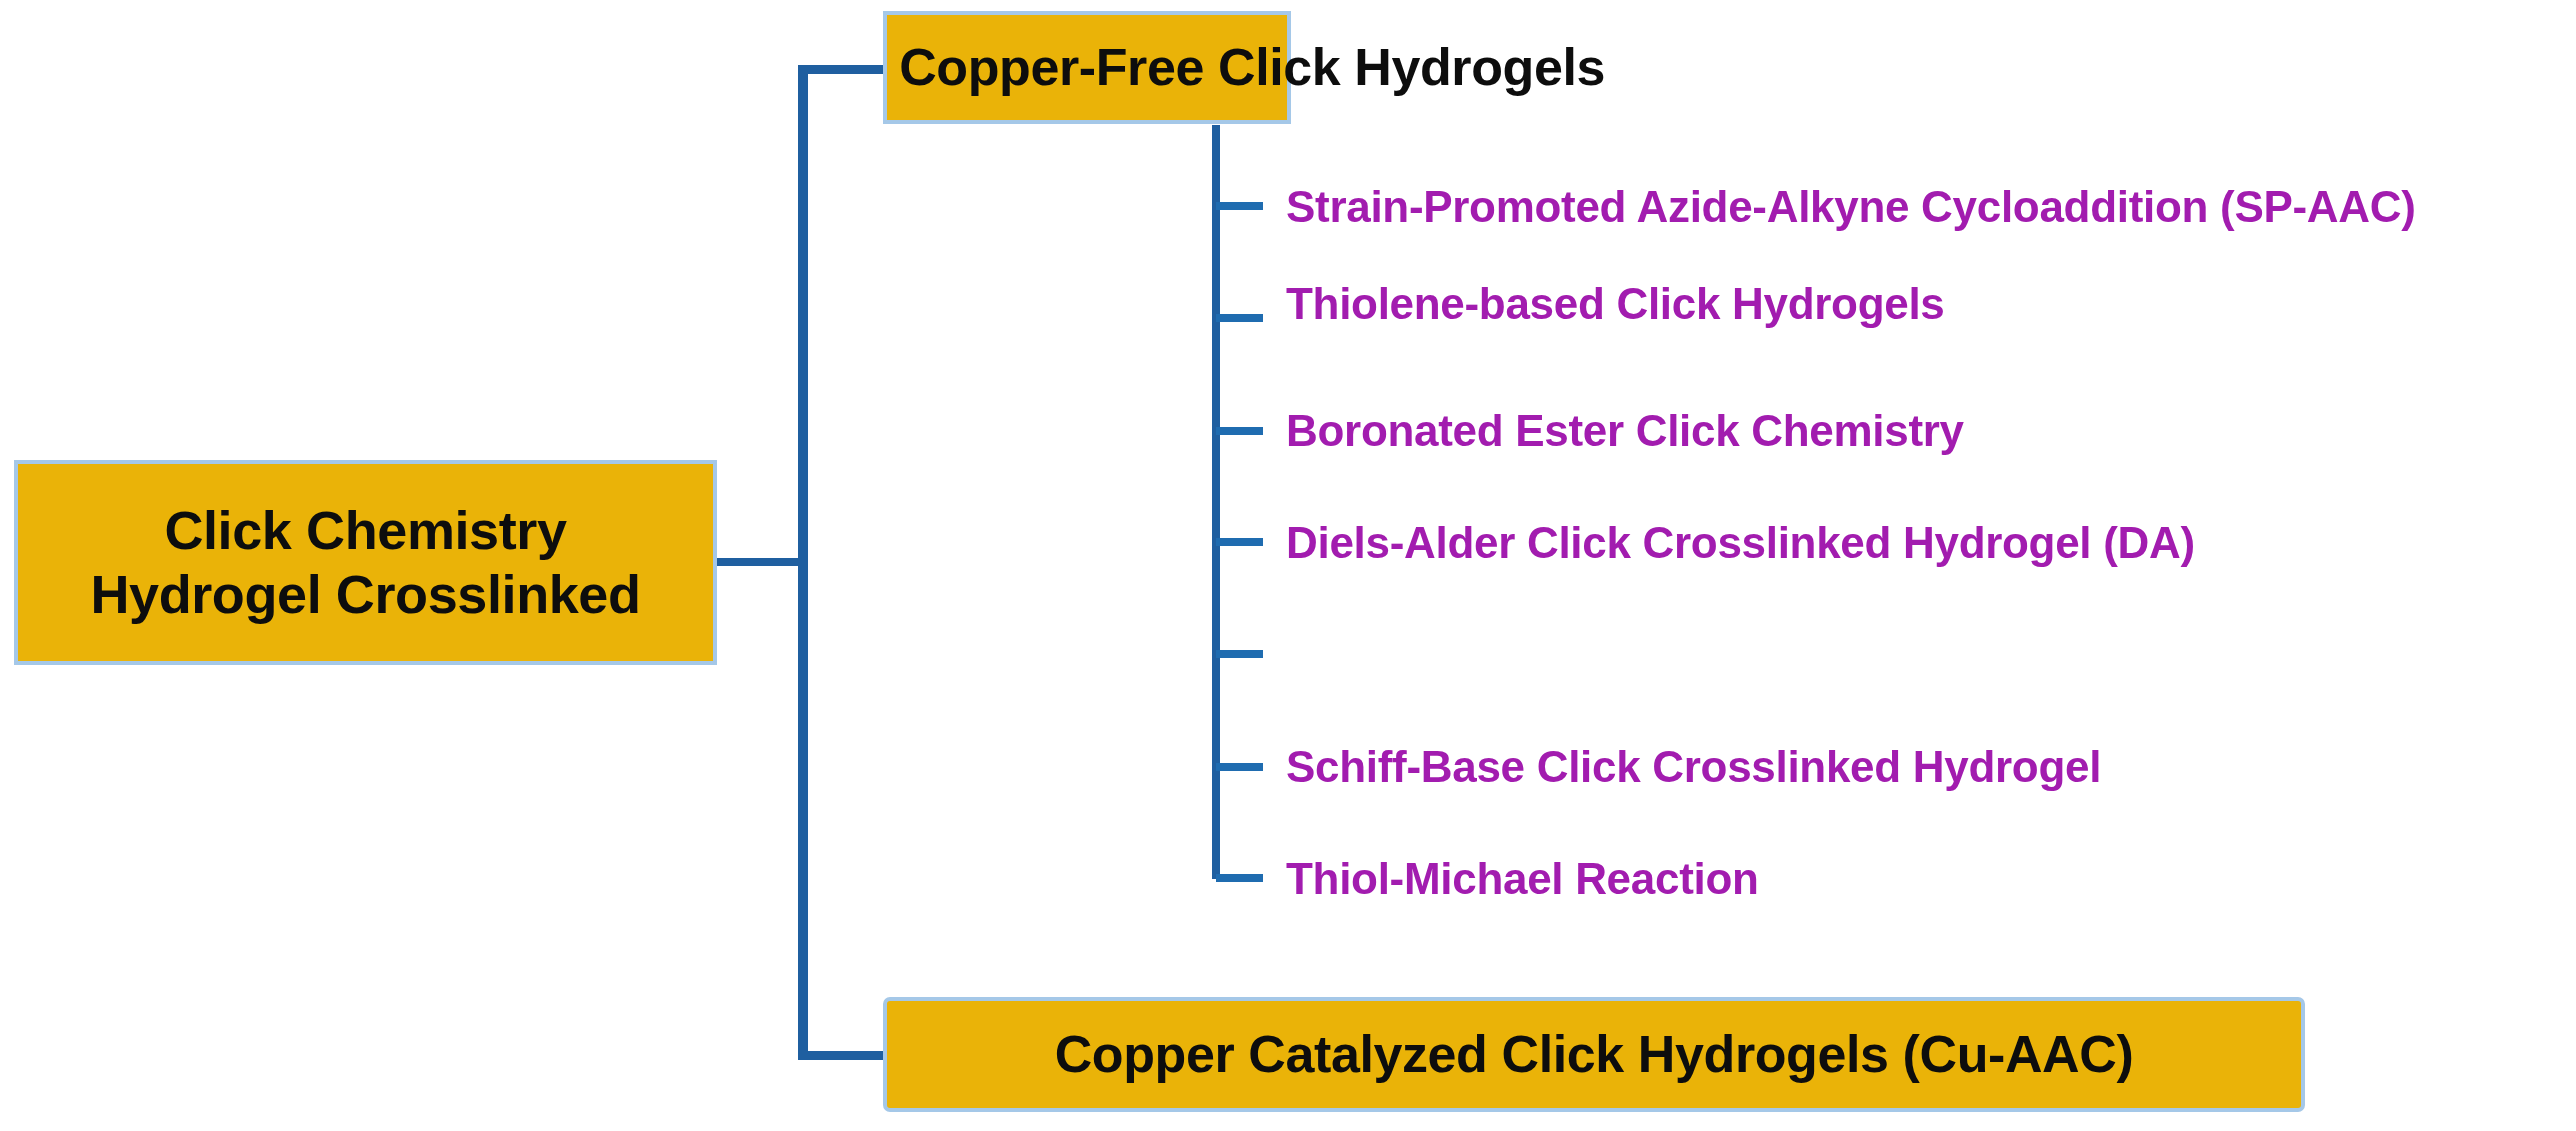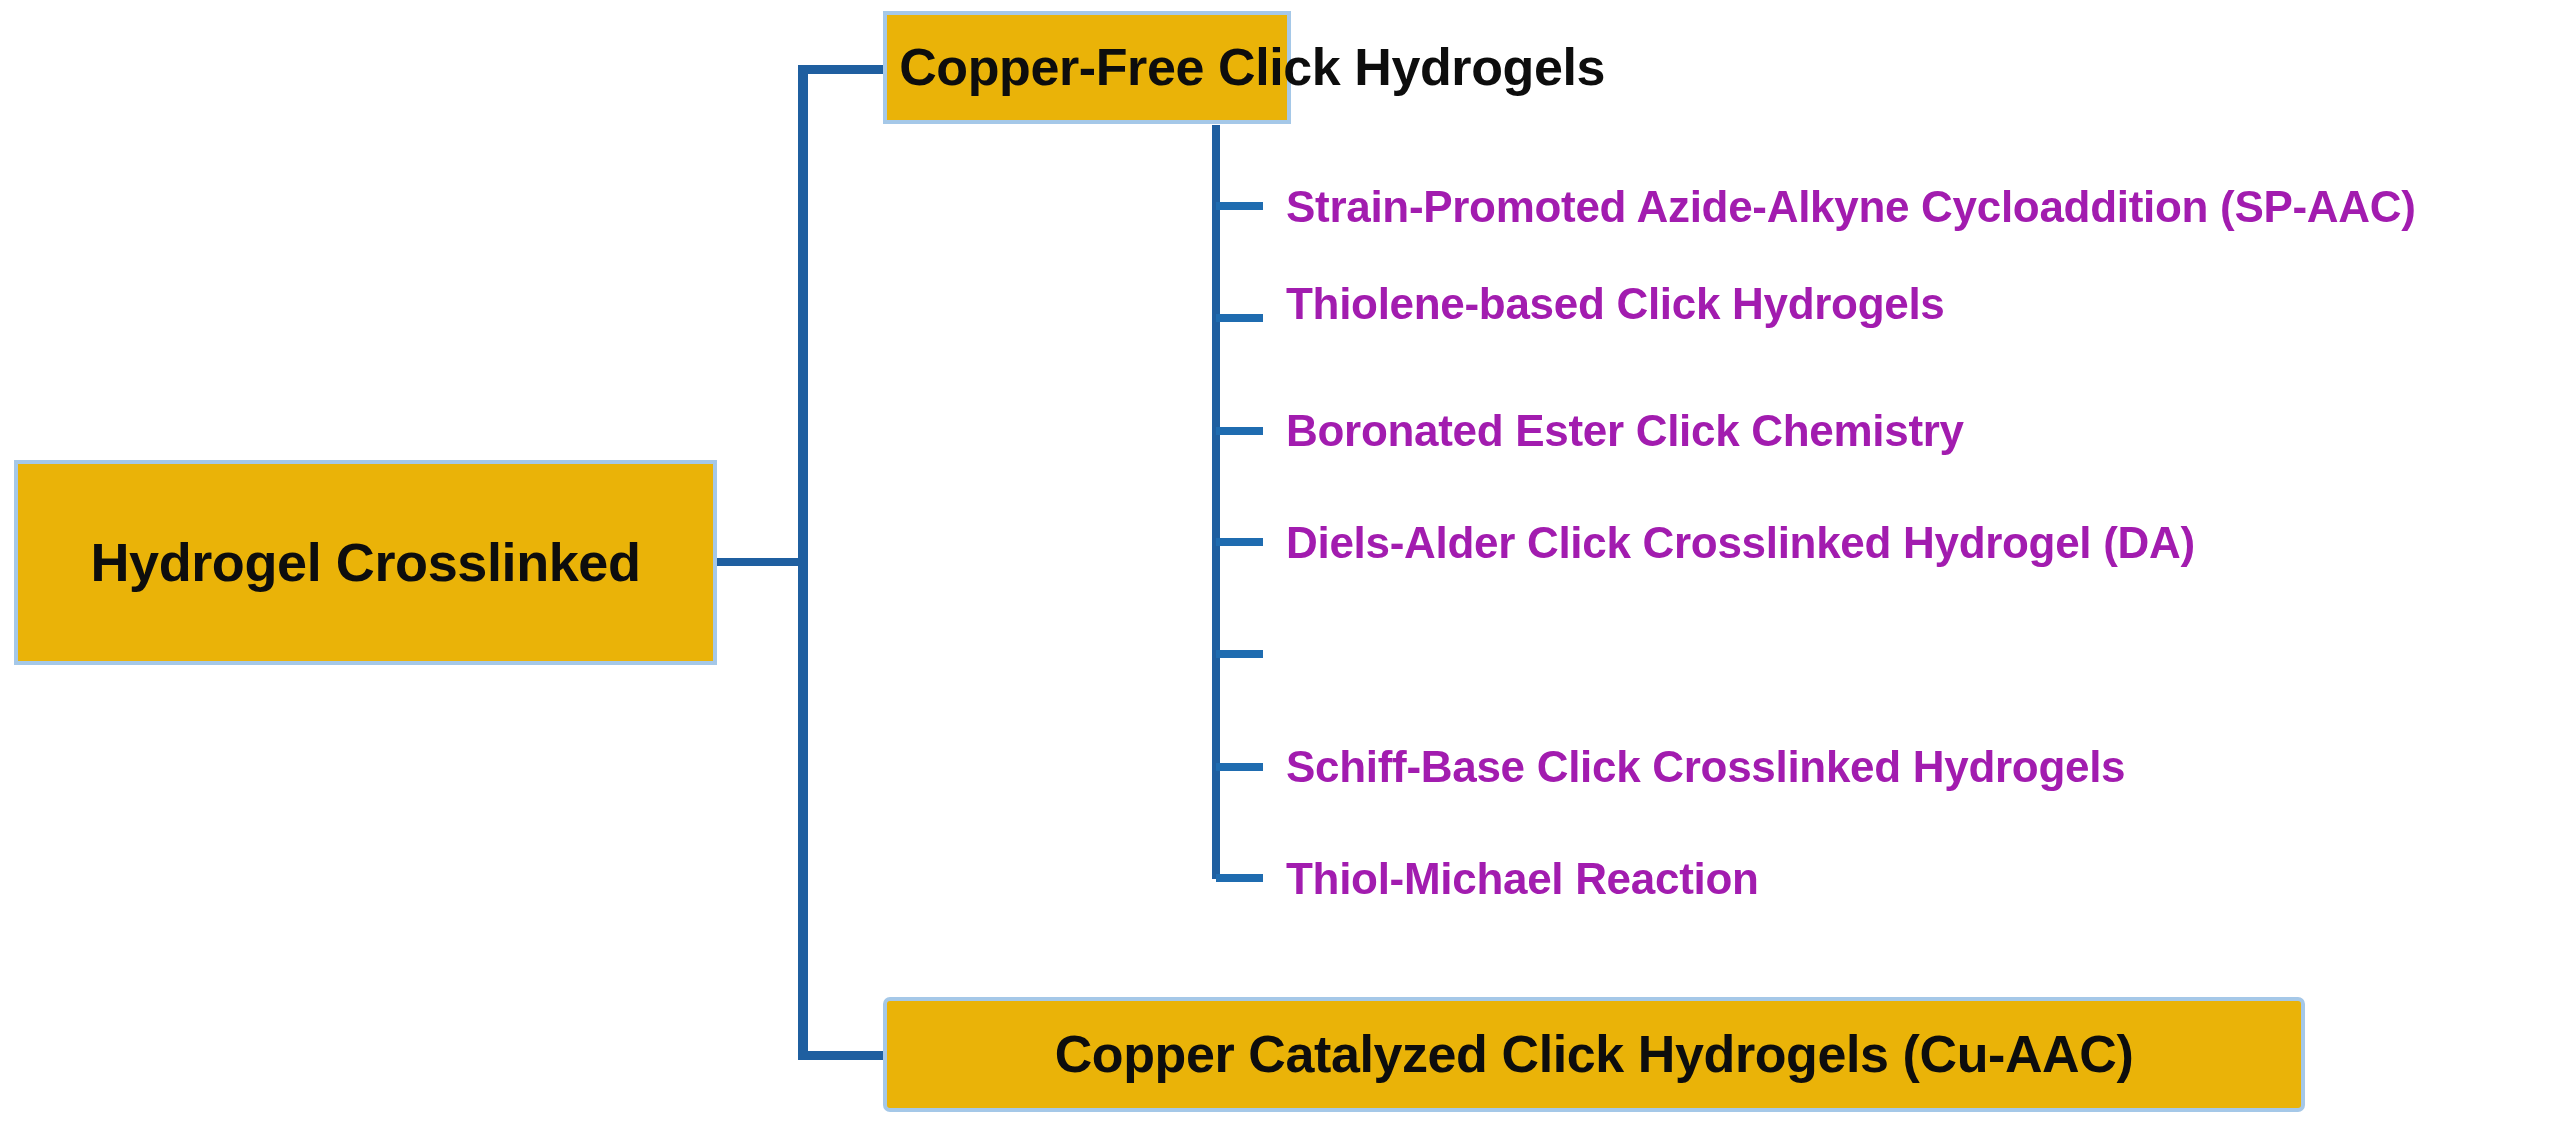--- a/index.html
+++ b/index.html
@@ -121,33 +121,34 @@
   <div class="sub-stub" style="top:202px"></div>
   <div class="sub-stub" style="top:314px"></div>
   <div class="sub-stub" style="top:427px"></div>
   <div class="sub-stub" style="top:538px"></div>
   <div class="sub-stub" style="top:650px"></div>
   <div class="sub-stub" style="top:763px"></div>
   <div class="sub-stub" style="top:874px"></div>
 
   <div class="node-box" id="root-node">
     <div>
+      <span class="label-line">Click Chemistry</span>
       <span class="label-line">Hydrogel Crosslinked</span>
     </div>
   </div>
 
   <div class="node-box" id="branch-node-copper-free">
     <span class="nowrap">Copper-Free Click Hydrogels</span>
   </div>
 
   <div class="node-box" id="branch-node-copper-catalyzed">
     <span class="nowrap">Copper Catalyzed Click Hydrogels (Cu-AAC)</span>
   </div>
 
   <div class="sub-item-label" style="top:207px">Strain-Promoted Azide-Alkyne Cycloaddition (SP-AAC)</div>
   <div class="sub-item-label" style="top:304px">Thiolene-based Click Hydrogels</div>
   <div class="sub-item-label" style="top:431px">Boronated Ester Click Chemistry</div>
   <div class="sub-item-label" style="top:543px">Diels-Alder Click Crosslinked Hydrogel (DA)</div>
-  <div class="sub-item-label" style="top:767px">Schiff-Base Click Crosslinked Hydrogels</div>
+  <div class="sub-item-label" style="top:767px">Schiff-Base Click Crosslinked Hydrogel</div>
   <div class="sub-item-label" style="top:879px">Thiol-Michael Reaction</div>
 
 </div>
 
 
 </body></html>

